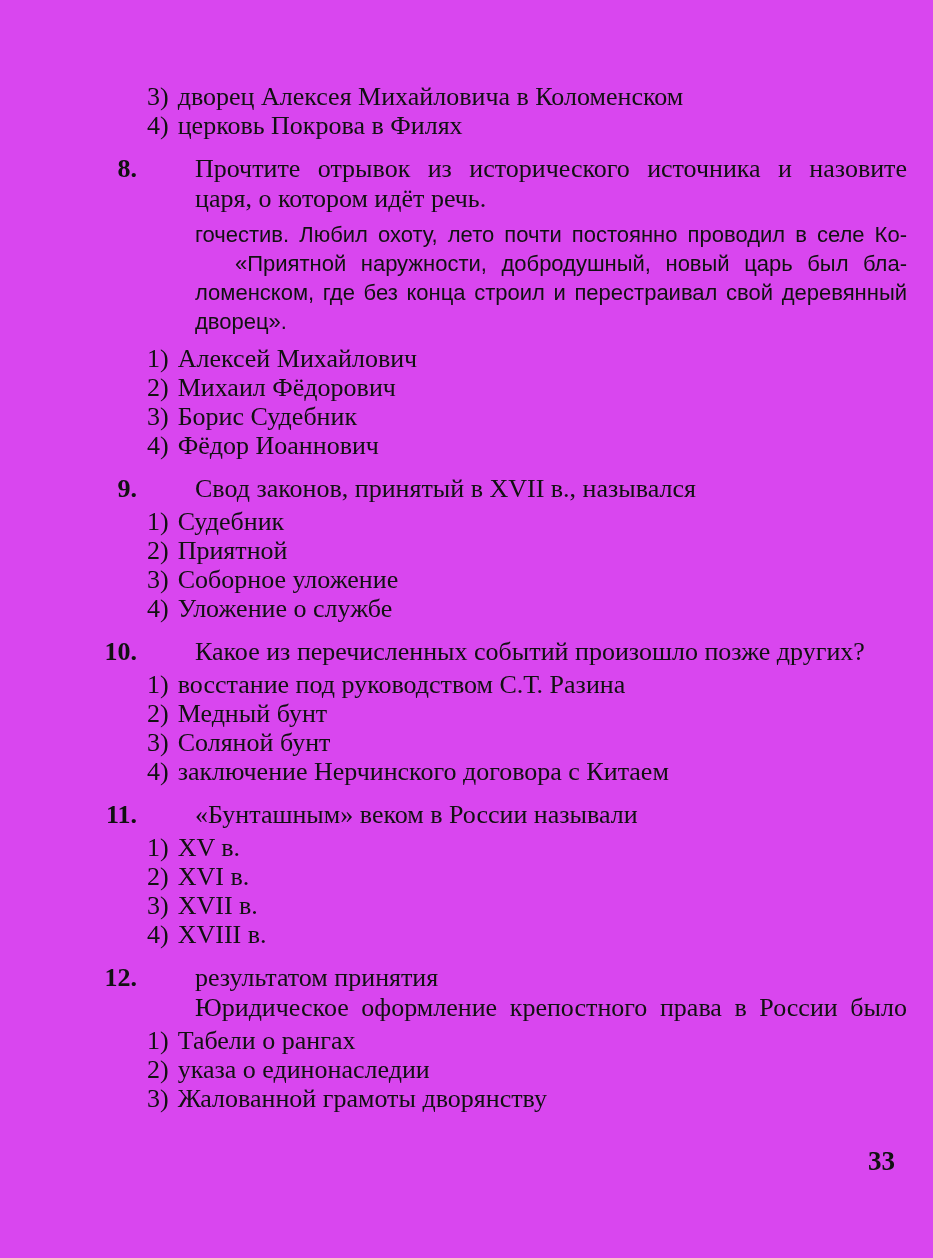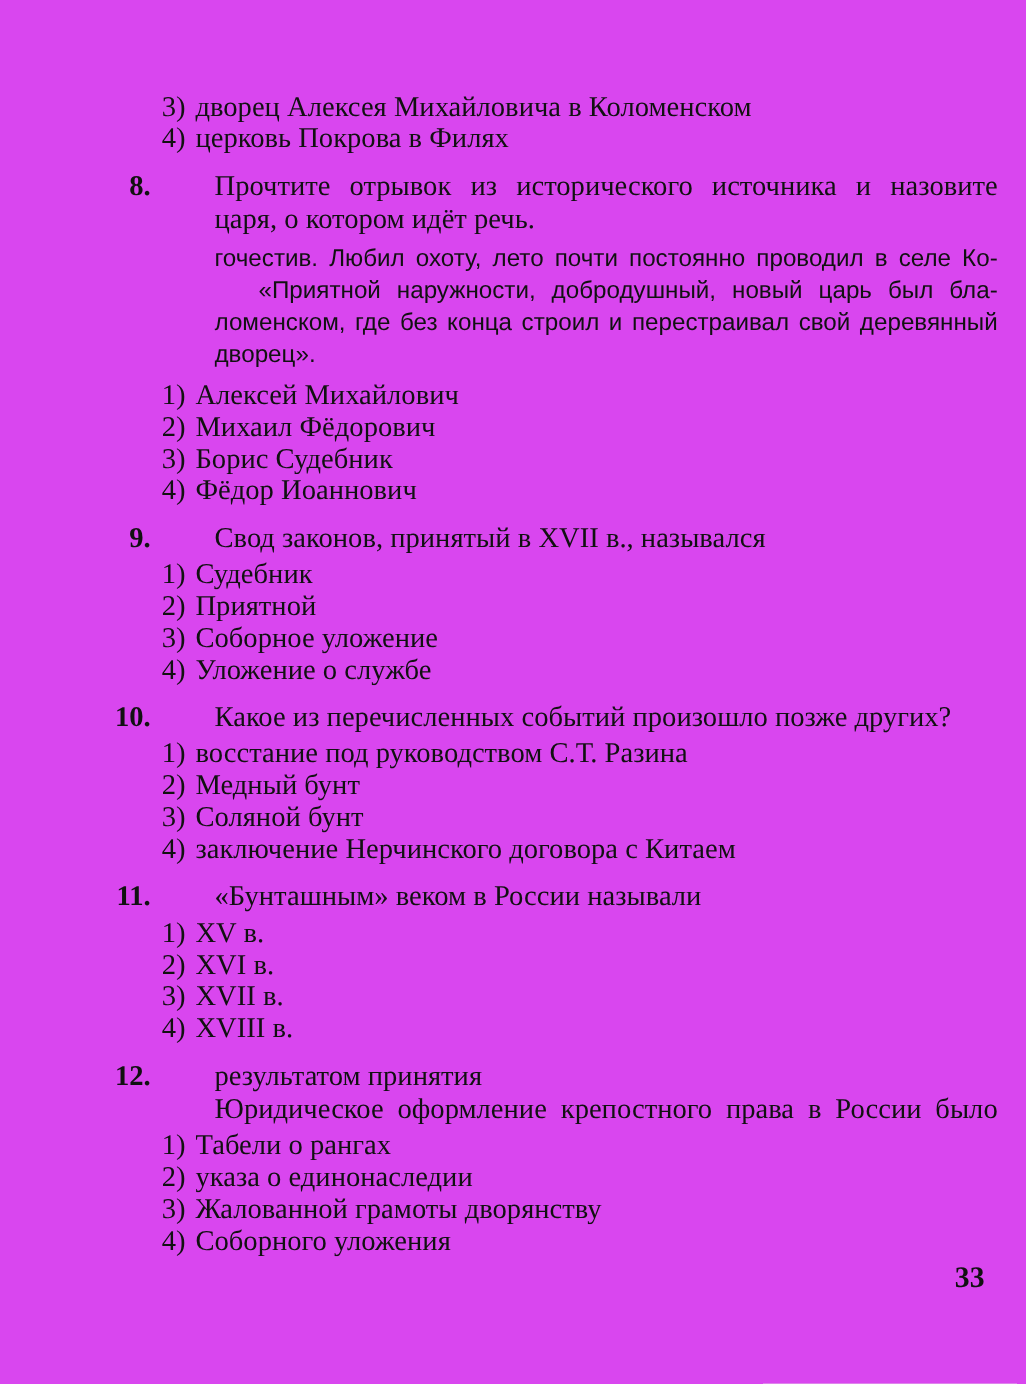--- a/index.html
+++ b/index.html
@@ -194,22 +194,19 @@
       <div class="opts">
         <div class="opt">
           <span class="m">1)</span><span>Табели о рангах</span>
         </div>
         <div class="opt">
           <span class="m">2)</span><span>указа о единонаследии</span>
         </div>
         <div class="opt">
           <span class="m">3)</span><span>Жалованной грамоты дворянству</span>
         </div>
-        <div class="opt">
-          <span class="m">4)</span><span>Соборного уложения</span>
-        </div>
       </div>
     </div>
   </section>
 
   <div class="pagenum">33</div>
 
 </div>
 
 </body></html>

